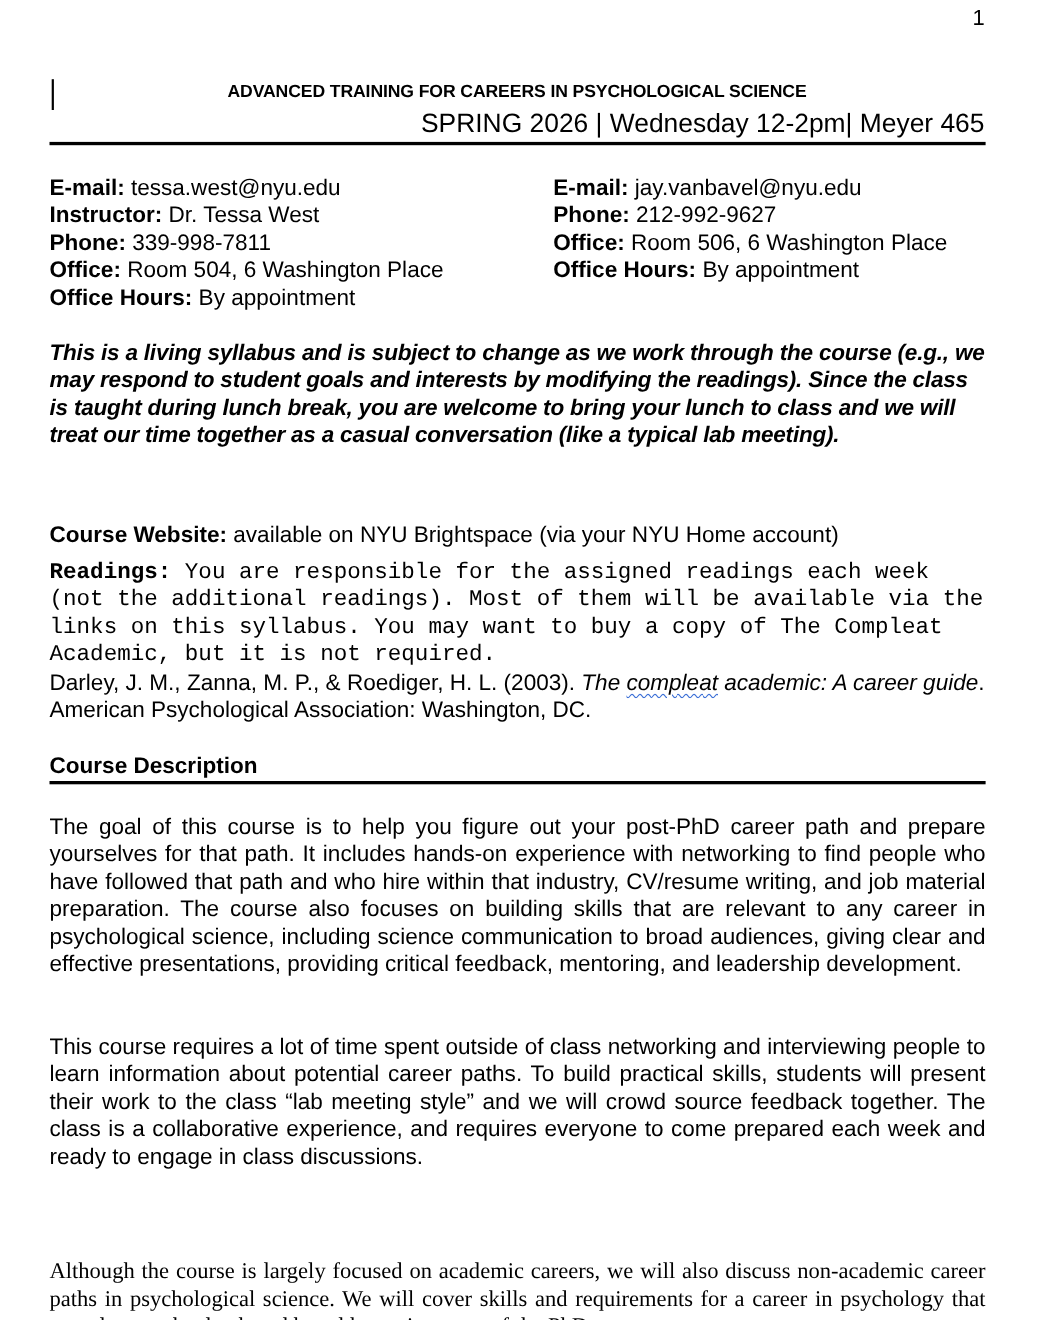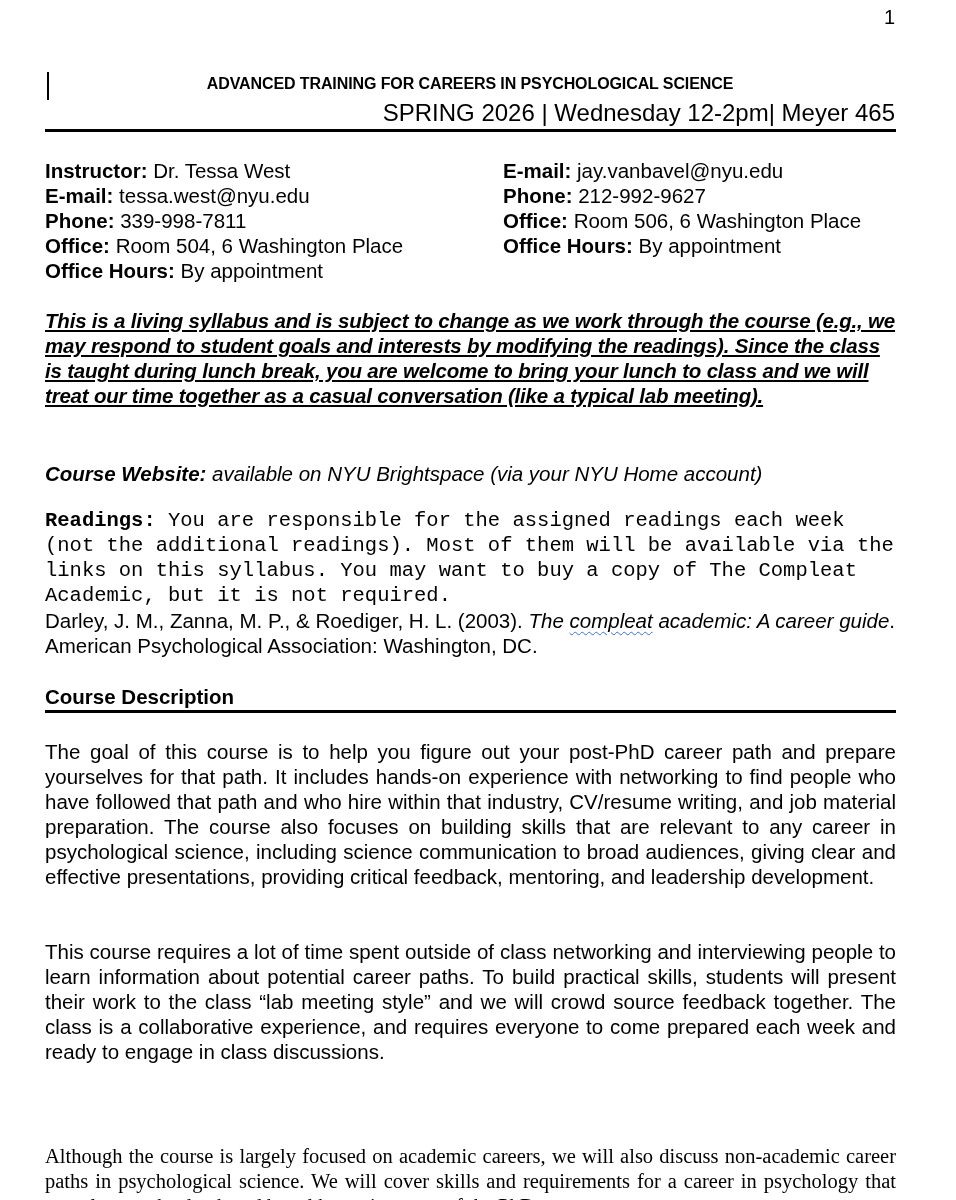--- a/index.html
+++ b/index.html
@@ -11,52 +11,52 @@
   .cursor { position: absolute; left: 47px; top: 72px; width: 1.5px; height: 28px; background: #000; }
   .subtitle { position: absolute; left: 45px; top: 99px; width: 850px; text-align: right;
               font-size: 24px; line-height: 28px; }
   .rule { position: absolute; left: 45px; width: 851px; height: 3px; background: #000; }
   .contact { position: absolute; top: 158px; font-size: 20.5px; line-height: 25px; }
   .contact b { font-weight: bold; }
   .col-left { left: 45px; }
   .col-right { left: 503px; }
   .para { position: absolute; left: 45px; width: 851px; font-size: 20.5px; line-height: 25px; }
   .justify { text-align: justify; text-align-last: left; }
-  .note { font-weight: bold; font-style: italic; text-decoration: underline; }
+  .note { font-weight: bold; font-style: italic; }
   .heading { font-weight: bold; }
   .squiggle { text-decoration: underline wavy #3b6fd6; text-decoration-thickness: 1px; text-underline-offset: 3px; margin-top: 36px; }
 </style>
 </head>
 <body>
 
 <div class="page-number">1</div>
 
 <div class="cursor"></div>
 <div class="title">ADVANCED TRAINING FOR CAREERS IN PSYCHOLOGICAL SCIENCE</div>
 <div class="subtitle">SPRING 2026 | Wednesday 12-2pm| Meyer 465</div>
 <div class="rule" style="top:129px;"></div>
 
 <div class="contact col-left">
+  <div><b>E-mail:</b><span> tessa.west@nyu.edu</span></div>
   <div><b>Instructor:</b><span> Dr. Tessa West</span></div>
-  <div><b>E-mail:</b><span> tessa.west@nyu.edu</span></div>
   <div><b>Phone:</b><span> 339-998-7811</span></div>
   <div><b>Office:</b><span> Room 504, 6 Washington Place</span></div>
   <div><b>Office Hours:</b><span> By appointment</span></div>
 </div>
 
 <div class="contact col-right">
   <div><b>E-mail:</b><span> jay.vanbavel@nyu.edu</span></div>
   <div><b>Phone:</b><span> 212-992-9627</span></div>
   <div><b>Office:</b><span> Room 506, 6 Washington Place</span></div>
   <div><b>Office Hours:</b><span> By appointment</span></div>
 </div>
 
 <div class="para note" style="top:308px; letter-spacing:-0.2px;">This is a living syllabus and is subject to change as we work through the course (e.g., we may respond to student goals and interests by modifying the readings). Since the class is taught during lunch break, you are welcome to bring your lunch to class and we will treat our time together as a casual conversation (like a typical lab meeting).</div>
 
-<div class="para" style="top:461px;font-style:italic;">
+<div class="para" style="top:474px;">
   <b>Course Website:</b><span> available on NYU Brightspace (via your NYU Home account)</span>
 </div>
 
 <div class="para" style="top:508px;font-family:Liberation Mono, monospace;">
   <b>Readings:</b><span> You are responsible for the assigned readings each week (not the additional readings). Most of them will be available via the links on this syllabus. You may want to buy a copy of The Compleat Academic, but it is not required.</span>
 </div>
 
 <div class="para" style="top:608px;">
   <span>Darley, J. M., Zanna, M. P., &amp; Roediger, H. L. (2003). </span><i><span>The </span><span class="squiggle">compleat</span><span> academic: A career guide</span></i><span>. American Psychological Association:  Washington, DC.</span>
 </div>

